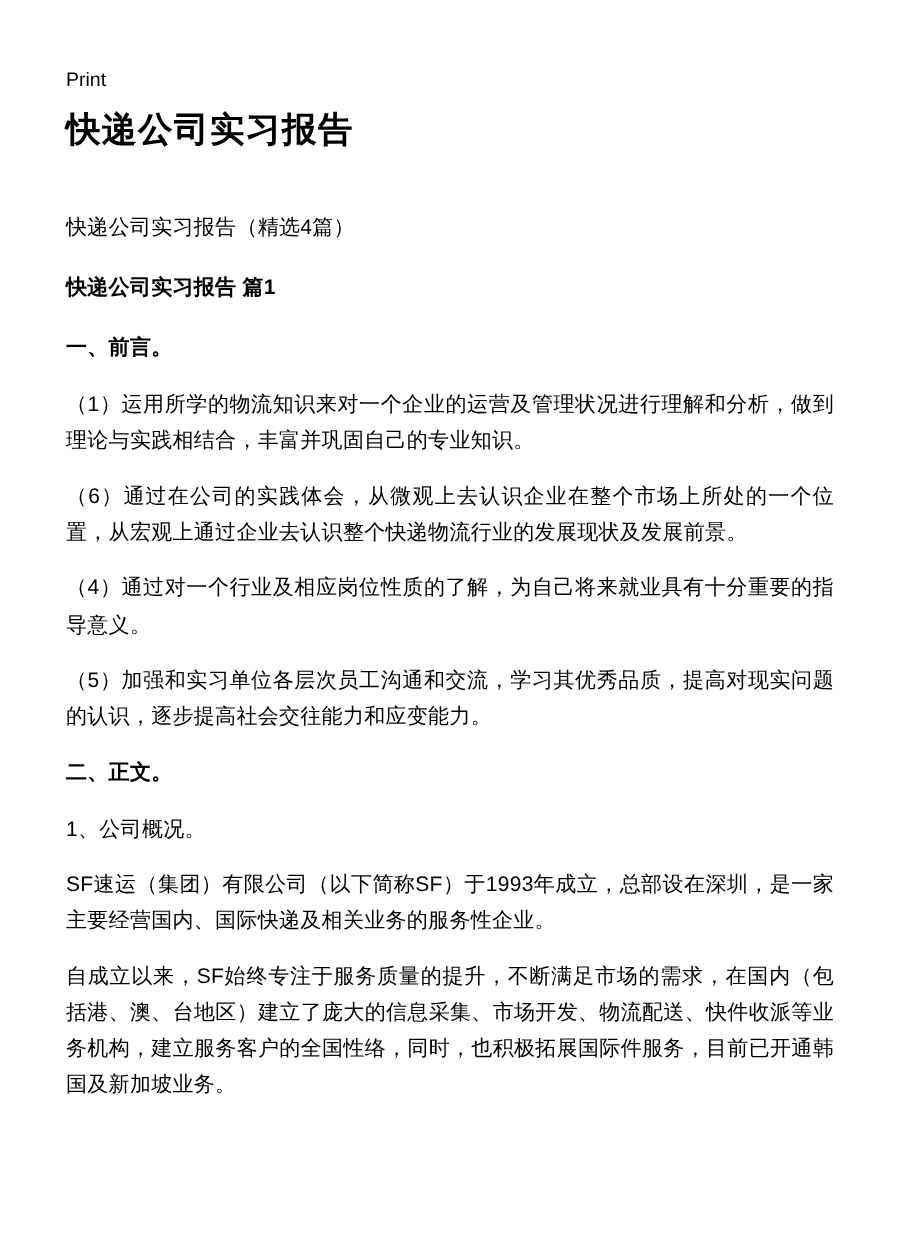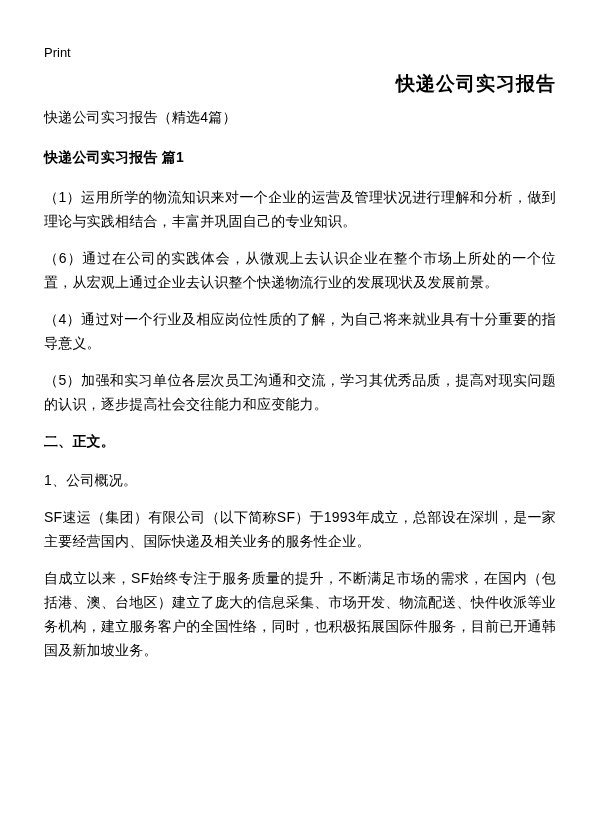--- a/index.html
+++ b/index.html
@@ -33,24 +33,24 @@
     text-decoration: none;
     cursor: pointer;
   }
   .content {
     position: absolute;
     top: 72px;
     left: 44px;
     width: 512px;
   }
   .doc-title {
-    font-size: 19px;
+    font-size: 23px;
     font-weight: bold;
-    text-align: right;
-    margin: 0 0 8px 0;
+    text-align: left;
+    margin: 0 0 37px 0;
     letter-spacing: 1px;
     line-height: 1.3;
   }
   p {
     margin: 0 0 13px 0;
     font-size: 14px;
     line-height: 1.72;
     text-align: justify;
     letter-spacing: 0.2px;
   }
@@ -71,20 +71,21 @@
 
 <div class="page">
 
   <a class="print-link">Print</a>
 
   <div class="content">
     <h1 class="doc-title">快递公司实习报告</h1>
 
     <p class="subtitle">快递公司实习报告（精选4篇）</p>
     <p class="bold-head">快递公司实习报告 篇1</p>
+    <p class="section-head">一、前言。</p>
     <p>（1）运用所学的物流知识来对一个企业的运营及管理状况进行理解和分析，做到理论与实践相结合，丰富并巩固自己的专业知识。</p>
     <p>（6）通过在公司的实践体会，从微观上去认识企业在整个市场上所处的一个位置，从宏观上通过企业去认识整个快递物流行业的发展现状及发展前景。</p>
     <p>（4）通过对一个行业及相应岗位性质的了解，为自己将来就业具有十分重要的指导意义。</p>
     <p>（5）加强和实习单位各层次员工沟通和交流，学习其优秀品质，提高对现实问题的认识，逐步提高社会交往能力和应变能力。</p>
     <p class="section-head">二、正文。</p>
     <p>1、公司概况。</p>
     <p>SF速运（集团）有限公司（以下简称SF）于1993年成立，总部设在深圳，是一家主要经营国内、国际快递及相关业务的服务性企业。</p>
     <p>自成立以来，SF始终专注于服务质量的提升，不断满足市场的需求，在国内（包括港、澳、台地区）建立了庞大的信息采集、市场开发、物流配送、快件收派等业务机构，建立服务客户的全国性络，同时，也积极拓展国际件服务，目前已开通韩国及新加坡业务。</p>
   </div>
 

